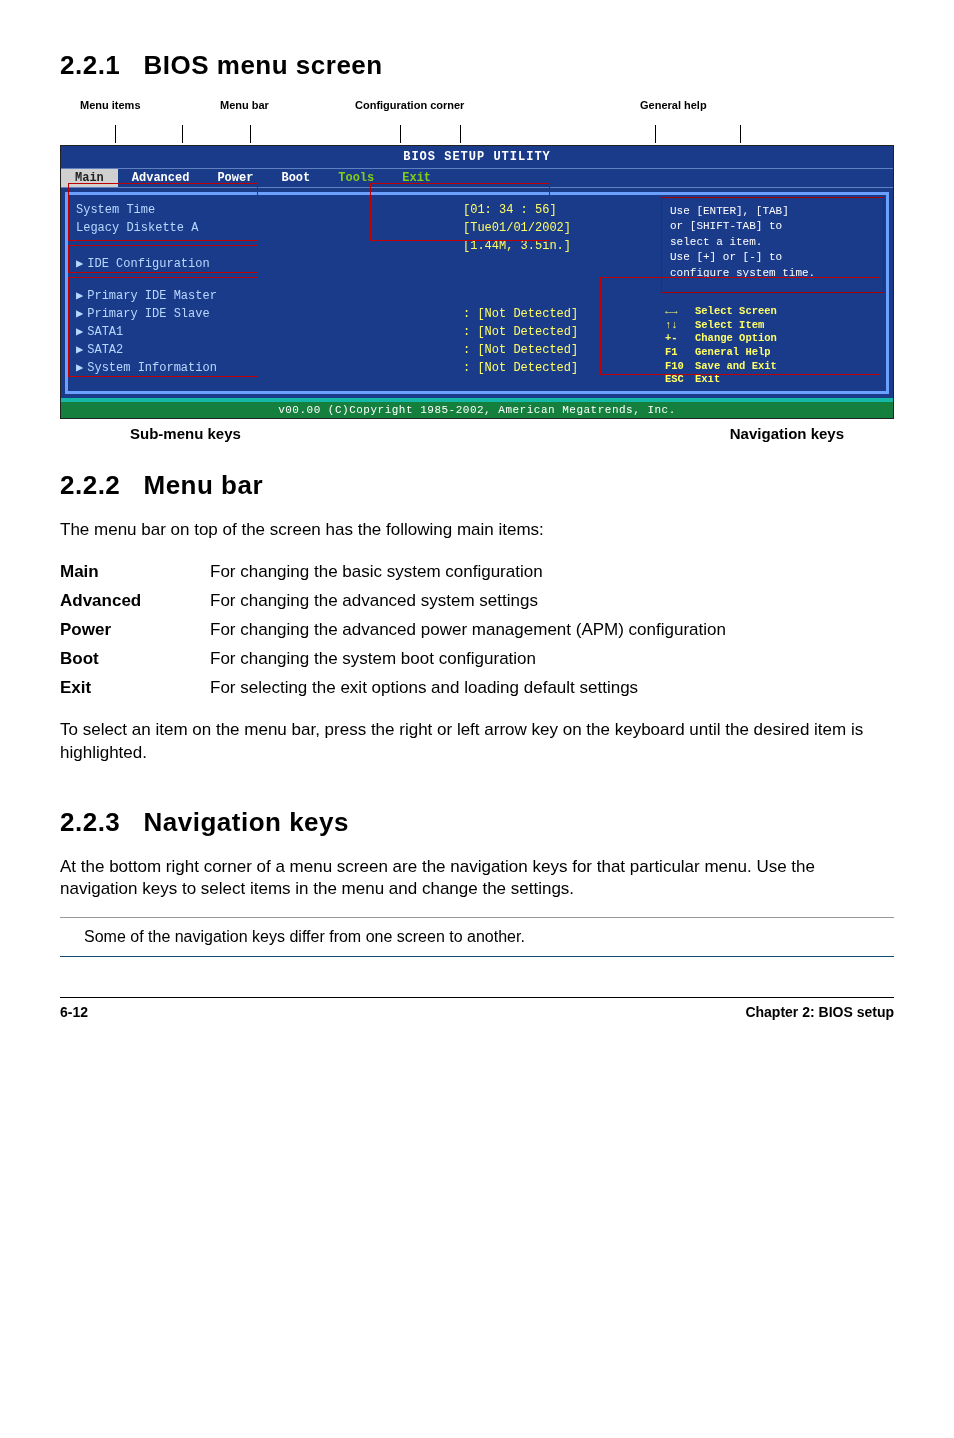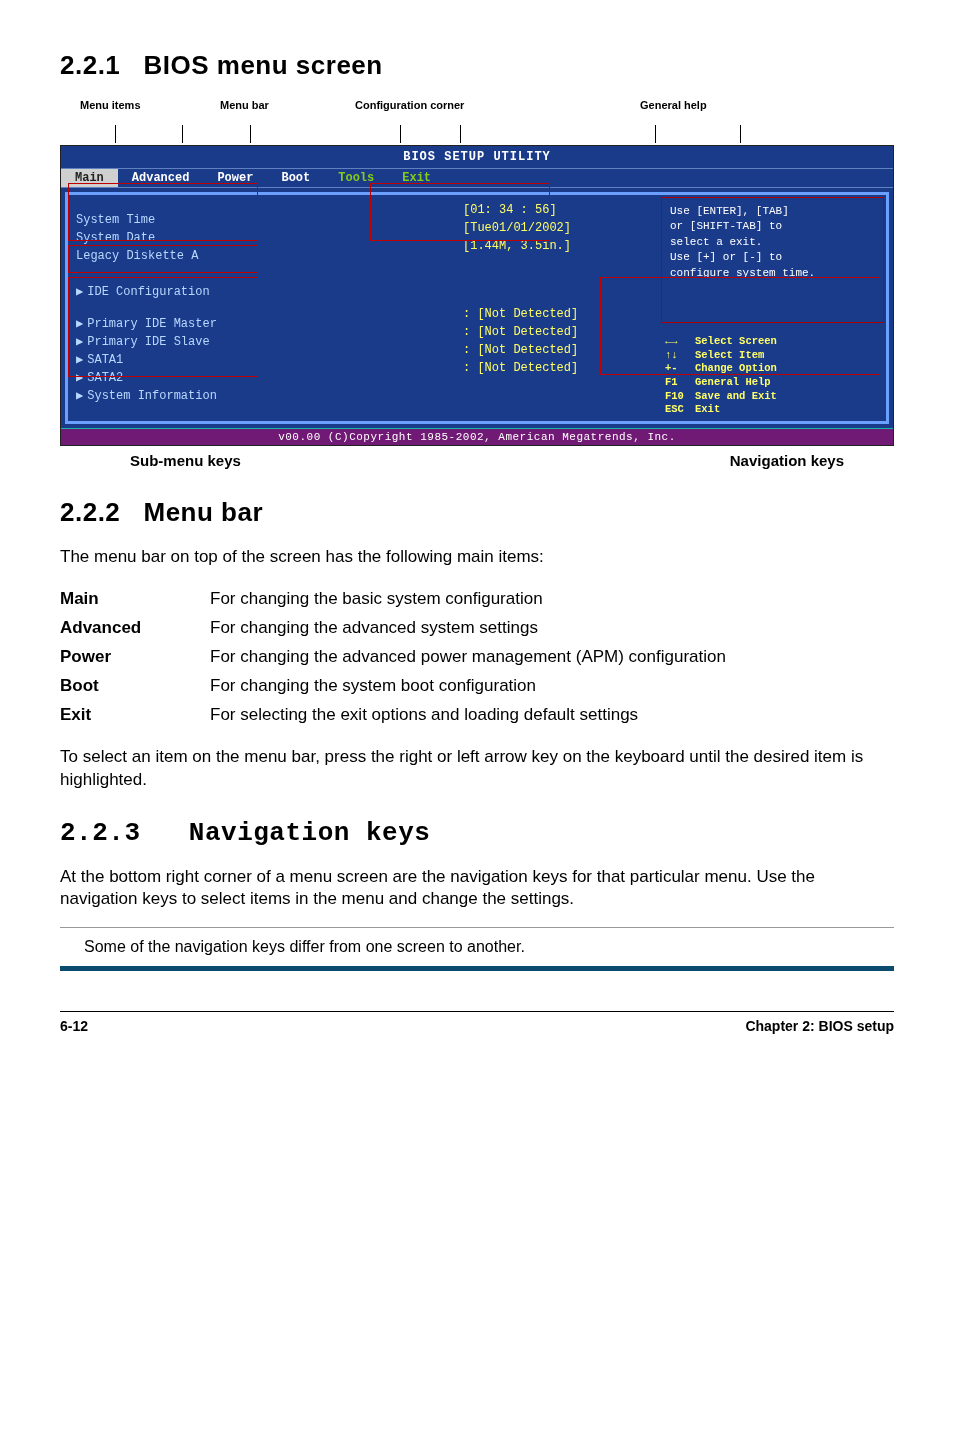--- a/index.html
+++ b/index.html
@@ -67,21 +67,21 @@
   .bios-tab.grey {
     color: #84cc16;
   }
   .bios-body {
     display: flex;
     background: #1a3a8a;
     min-height: 210px;
   }
   .bios-left {
     flex: 1;
-    padding: 16px 8px;
+    padding: 6px 8px;
     position: relative;
     border: 3px solid #6ca0ff;
     border-right: none;
     margin: 4px 0 4px 4px;
   }
   .bios-center {
     width: 200px;
     padding: 6px 4px;
     border-top: 3px solid #6ca0ff;
     border-bottom: 3px solid #6ca0ff;
@@ -112,27 +112,27 @@
     background: #1a3a8a;
   }
   .bios-nav-panel .row { display: flex; }
   .bios-nav-panel .key { width: 30px; color: #ffff66; font-weight: bold; }
   .bios-nav-panel .desc { color: #ffff66; font-weight: bold; }
   .bios-row { display: flex; line-height: 1.5; }
   .bios-row .fld { width: 170px; color: #b8d8ff; }
   .bios-row .val { color: #ffff66; }
   .tri { color: #b8d8ff; margin-right: 4px; }
   .bios-footer {
-    background: #701a75;
+    background: #15803d;
     text-align: center;
     padding: 2px 0;
     font-size: 11px;
     color: #fff;
     letter-spacing: 0.5px;
-    border-top: 1px solid #14b8a6;
+    border-top: 4px solid #14b8a6;
   }
   .bottom-labels {
     display: flex;
     justify-content: space-between;
     font-weight: bold;
     font-size: 15px;
     margin-top: 6px;
     padding: 0 50px 0 70px;
   }
   .para {
@@ -145,21 +145,21 @@
     line-height: 1.35;
     border-collapse: collapse;
     margin-bottom: 16px;
   }
   table.menutbl td { vertical-align: top; padding: 3px 0; }
   table.menutbl td.k { font-weight: bold; width: 150px; }
   .note-row {
     display: flex;
     align-items: center;
     border-top: 1px solid #999;
-    border-bottom: 5px solid #0c4a6e;
+    border-bottom: 1px solid #0c4a6e;
     padding: 10px 4px;
     margin: 14px 0 40px 0;
     gap: 20px;
   }
   .note-text { font-size: 16px; }
   .page-footer {
     display: flex;
     justify-content: space-between;
     border-top: 1.5px solid #000;
     padding-top: 6px;
@@ -208,23 +208,20 @@
       <div class="bios-tab">Boot</div>
       <div class="bios-tab grey">Tools</div>
       <div class="bios-tab grey">Exit</div>
     </div>
     <div class="bios-body">
       <div class="bios-left">
         <div class="bios-row">
             <span class="fld">System Time</span>
           </div>
         <div class="bios-row">
-            <span class="fld">System Date</span>
-          </div>
-        <div class="bios-row">
             <span class="fld">Legacy Diskette A</span>
           </div>
         <div style="height:18px;"></div>
         <div class="bios-row">
             <span class="tri">▶</span>
             <span class="fld" style="width:auto">IDE Configuration</span>
           </div>
         <div style="height:14px;"></div>
         <div class="bios-row">
             <span class="tri">▶</span>
@@ -268,21 +265,21 @@
             <span class="val">: [Not Detected]</span>
           </div>
         <div class="bios-row">
             <span class="val">: [Not Detected]</span>
           </div>
       </div>
       <div class="bios-right">
         <div class="bios-help-panel">
           <div>Use [ENTER], [TAB]</div>
           <div>or [SHIFT-TAB] to</div>
-          <div>select a exit.</div>
+          <div>select a item.</div>
           <div>Use [+] or [-] to</div>
           <div>configure system time.</div>
         </div>
         <div class="bios-nav-panel">
           <div class="row">
               <span class="key">←→</span>
               <span class="desc">Select Screen</span>
             </div>
           <div class="row">
               <span class="key">↑↓</span>
@@ -348,21 +345,21 @@
       </tr>
   <tr>
         <td class="k">Exit</td>
         <td>For selecting the exit options and loading default settings</td>
       </tr>
 </tbody>
   </table>
 
 <p class="para">To select an item on the menu bar, press the right or left arrow key on the keyboard until the desired item is highlighted.</p>
 
-<h2 class="section" style="margin-top:26px;font-family:Liberation Mono, monospace;">
+<h2 class="section" style="margin-top:42px;">
   <span>2.2.3</span>&nbsp;&nbsp;
   <span>Navigation keys</span>
 </h2>
 <p class="para">At the bottom right corner of a menu screen are the navigation keys for that particular menu. Use the navigation keys to select items in the menu and change the settings.</p>
 
 <div class="note-row">
   <span>
     <svg viewBox="0 0 48 48">
         <g fill="none" stroke="#555" stroke-width="2.5" stroke-linejoin="round">
           <path d="M8 40 L12 28 L34 6 L42 14 L20 36 Z" fill="#e8e8e8"></path>

